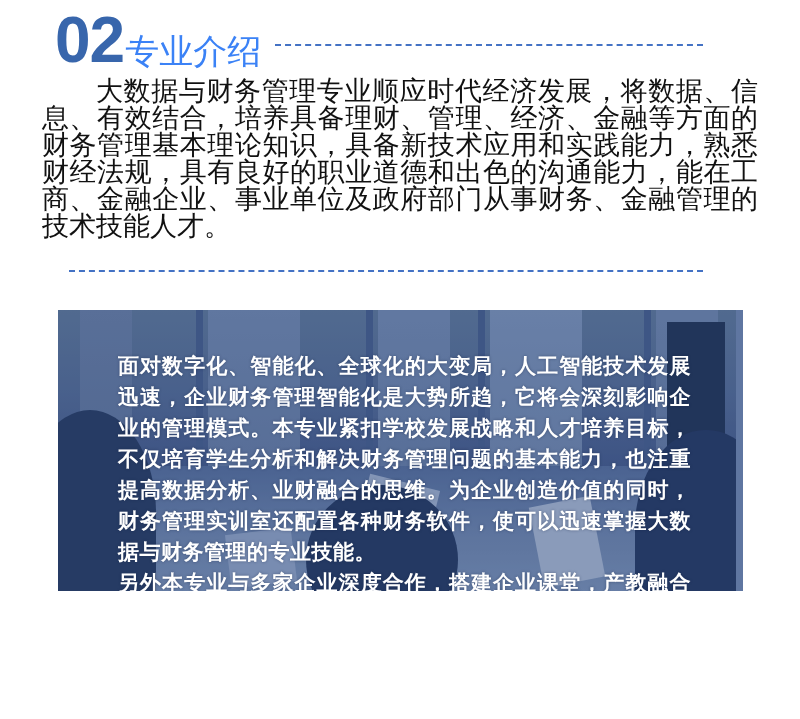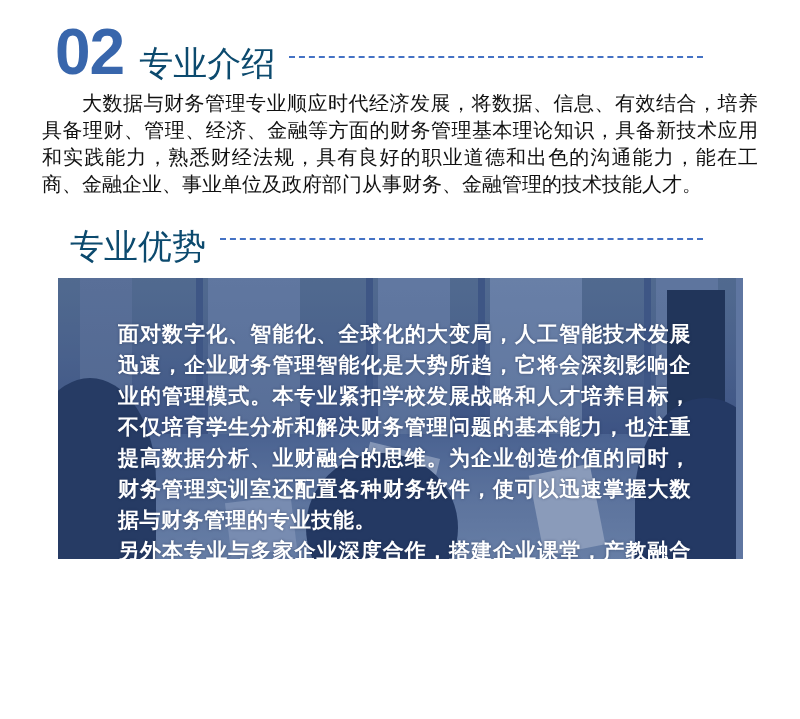--- a/index.html
+++ b/index.html
@@ -3,42 +3,42 @@
 <meta charset="utf-8">
 <style>
   * { margin: 0; padding: 0; box-sizing: border-box; }
   html, body { background: #ffffff; }
   body {
     width: 800px; height: 719px;
     font-family: "Liberation Sans", sans-serif;
     position: relative; overflow: hidden;
     color: #111111;
   }
-  .page { padding: 24px 42px 0 42px; }
+  .page { padding: 12px 42px 0 42px; }
 
   
   .section-header { display: flex; align-items: flex-end; margin-left: 13px; }
   .big-num {
     font-size: 64px; line-height: 0.9; font-weight: bold;
     color: #3866AC; letter-spacing: -1px;
   }
   .section-title {
-    font-size: 34px; font-weight: 500; color: #0c4a6e;
-    margin-left: 15px; line-height: 1.08; white-space: nowrap;
+    font-size: 34px; font-weight: 500; color: #3b82f6;
+    margin-left: 1px; line-height: 1.08; white-space: nowrap;
   }
   .dash-line {
     flex: 1; height: 0;
     border-top: 2px dashed #4472C4;
     margin: 0 55px 24px 14px;
   }
 
   
   .intro-body {
     margin-top: 8px;
-    font-size: 20px; line-height: 27px; font-weight: 500;
+    font-size: 27px; line-height: 27px; font-weight: 500;
     color: #111111; text-align: justify; text-indent: 2em;
   }
 
   .section-advantage { margin-top: 30px; }
 
   
   .photo {
     position: relative; margin: 14px 0 0 16px;
     width: 685px; height: 281px;
     background: linear-gradient(180deg, #68809f 0%, #5a7099 30%, #46598b 58%, #2c3f6b 82%, #22355c 100%);
@@ -91,21 +91,20 @@
     <div class="section-header">
       <span class="big-num">02</span>
       <h2 class="section-title">专业介绍</h2>
       <div class="dash-line"></div>
     </div>
     <p class="intro-body">大数据与财务管理专业顺应时代经济发展，将数据、信息、有效结合，培养具备理财、管理、经济、金融等方面的财务管理基本理论知识，具备新技术应用和实践能力，熟悉财经法规，具有良好的职业道德和出色的沟通能力，能在工商、金融企业、事业单位及政府部门从事财务、金融管理的技术技能人才。</p>
   </section>
 
   <section class="section section-advantage">
     <div class="section-header">
-      <h2 class="section-title">专业优势</h2>
       <div class="dash-line"></div>
     </div>
 
     <div class="photo">
       <div class="shape win-a"></div>
       <div class="shape win-b"></div>
       <div class="shape win-c"></div>
       <div class="shape win-d"></div>
       <div class="shape win-e"></div>
       <div class="shape frame-a"></div>

